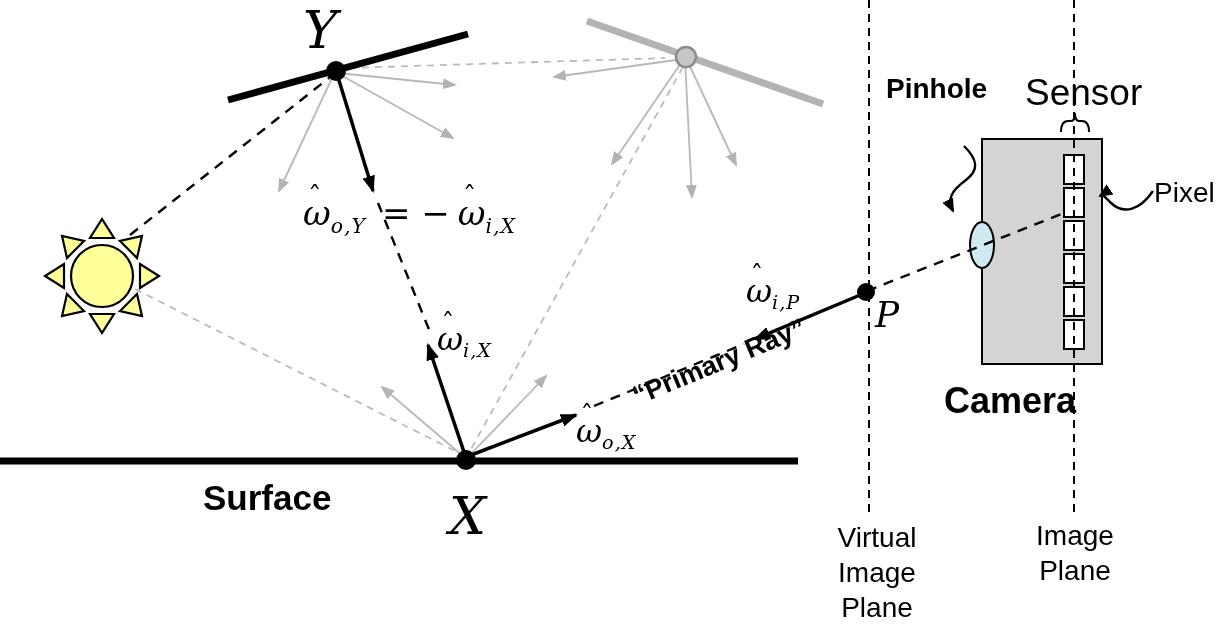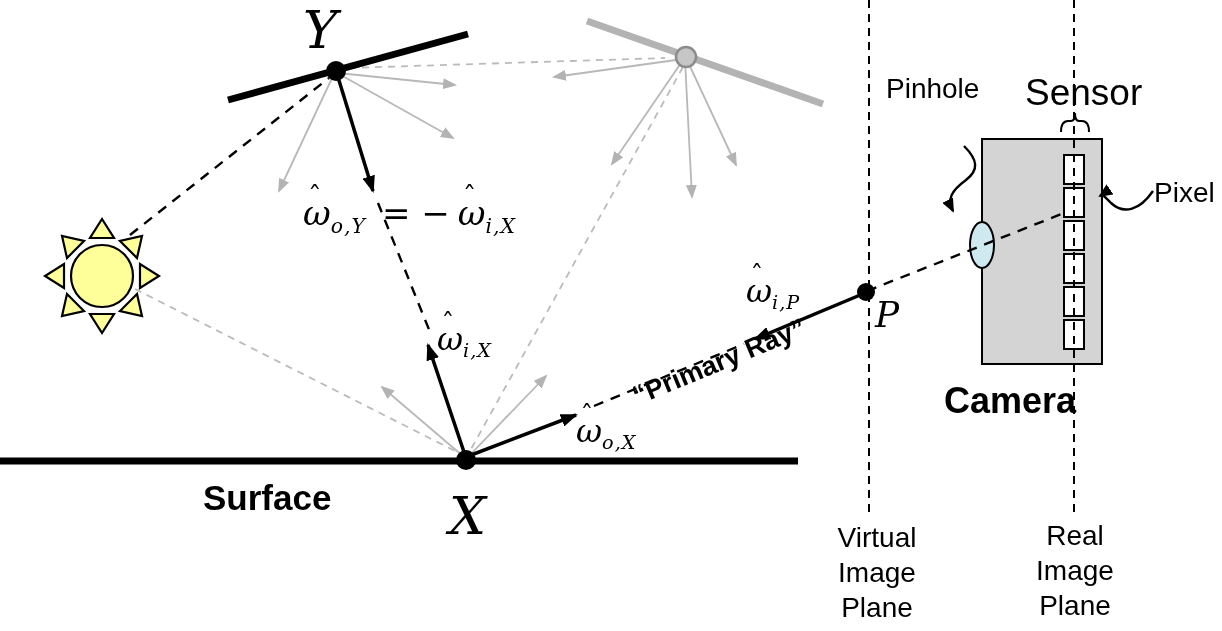--- a/index.html
+++ b/index.html
@@ -116,38 +116,37 @@
 
 <div class="lbl math" style="left:449px;top:486px;font-size:52px;">X</div>
 
 <div class="lbl math" style="left:875px;top:294px;font-size:36px;">P</div>
 
 
 <div class="lbl sans bold" style="left:203px;top:478px;font-size:35px;">Surface</div>
 
 <div class="lbl sans bold" style="left:944px;top:380px;font-size:36px;">Camera</div>
 
-<div class="lbl sans" style="left:886px;top:71px;font-size:28px;line-height:36px;">
+<div class="lbl sans" style="left:886px;top:71px;font-size:28px;line-height:36px;font-weight:bold;">
   <div>Pinhole</div>
 </div>
 
 <div class="lbl sans" style="left:1025px;top:72px;font-size:37px;">Sensor</div>
 
 <div class="lbl sans" style="left:1154px;top:177px;font-size:28px;">Pixel</div>
 
 <div class="lbl sans bold rot" style="left:634px;top:382px;font-size:27px;">“Primary Ray”</div>
 
 <div class="lbl sans center" style="left:816px;top:520px;width:122px;font-size:28px;line-height:35px;">
   <div>Virtual</div>
   <div>Image</div>
   <div>Plane</div>
 </div>
 
 <div class="lbl sans center" style="left:1014px;top:518px;width:122px;font-size:28px;line-height:35px;">
-  <div>Real</div>
   <div>Image</div>
   <div>Plane</div>
 </div>
 
 <div class="lbl math" style="left:303px;top:193px;font-size:34px;">
   <span class="whsym"><span class="hat">ˆ</span><span>ω</span></span><sub>o,Y</sub><span class="eqop">= −</span><span class="whsym"><span class="hat">ˆ</span><span>ω</span></span><sub>i,X</sub>
 </div>
 
 <div class="lbl math" style="left:437px;top:320px;font-size:32px;">
   <span class="whsym"><span class="hat">ˆ</span><span>ω</span></span><sub>i,X</sub>

